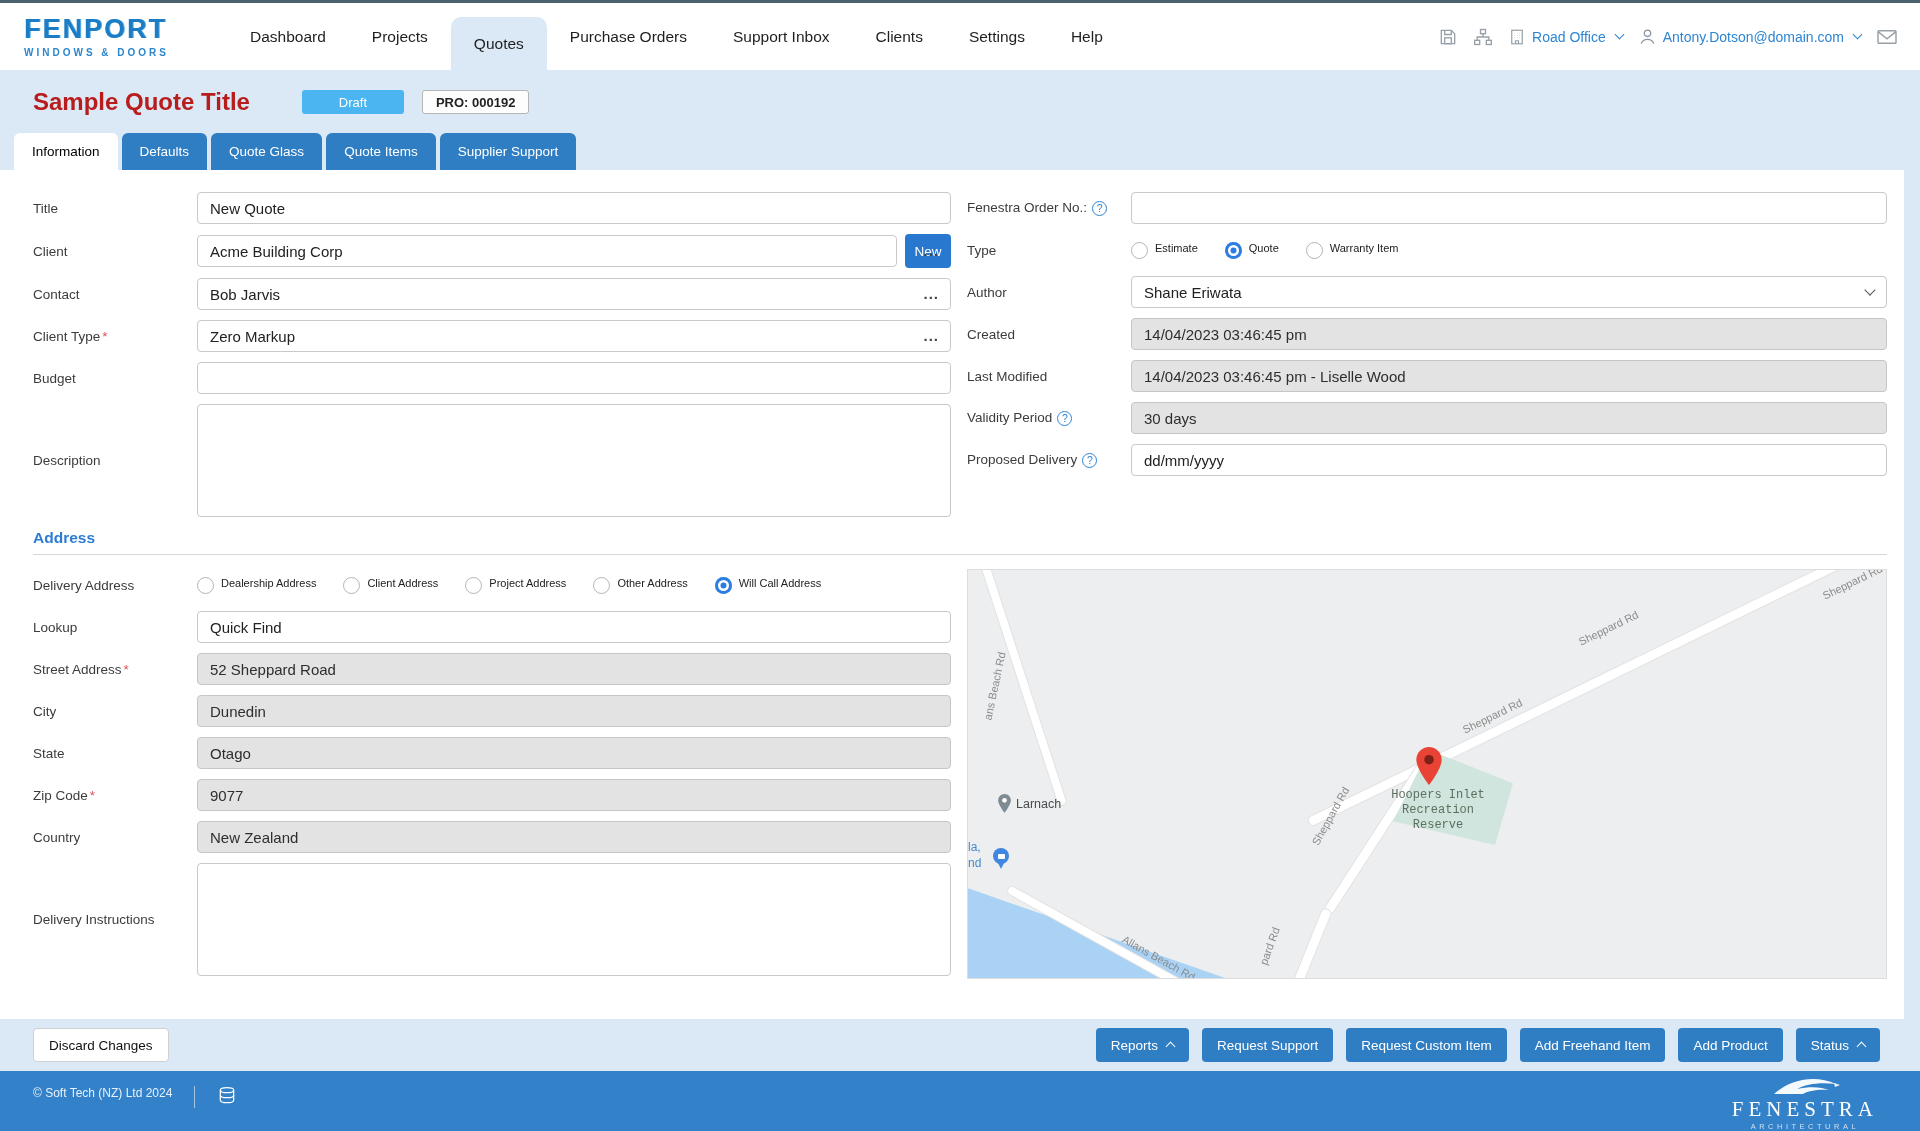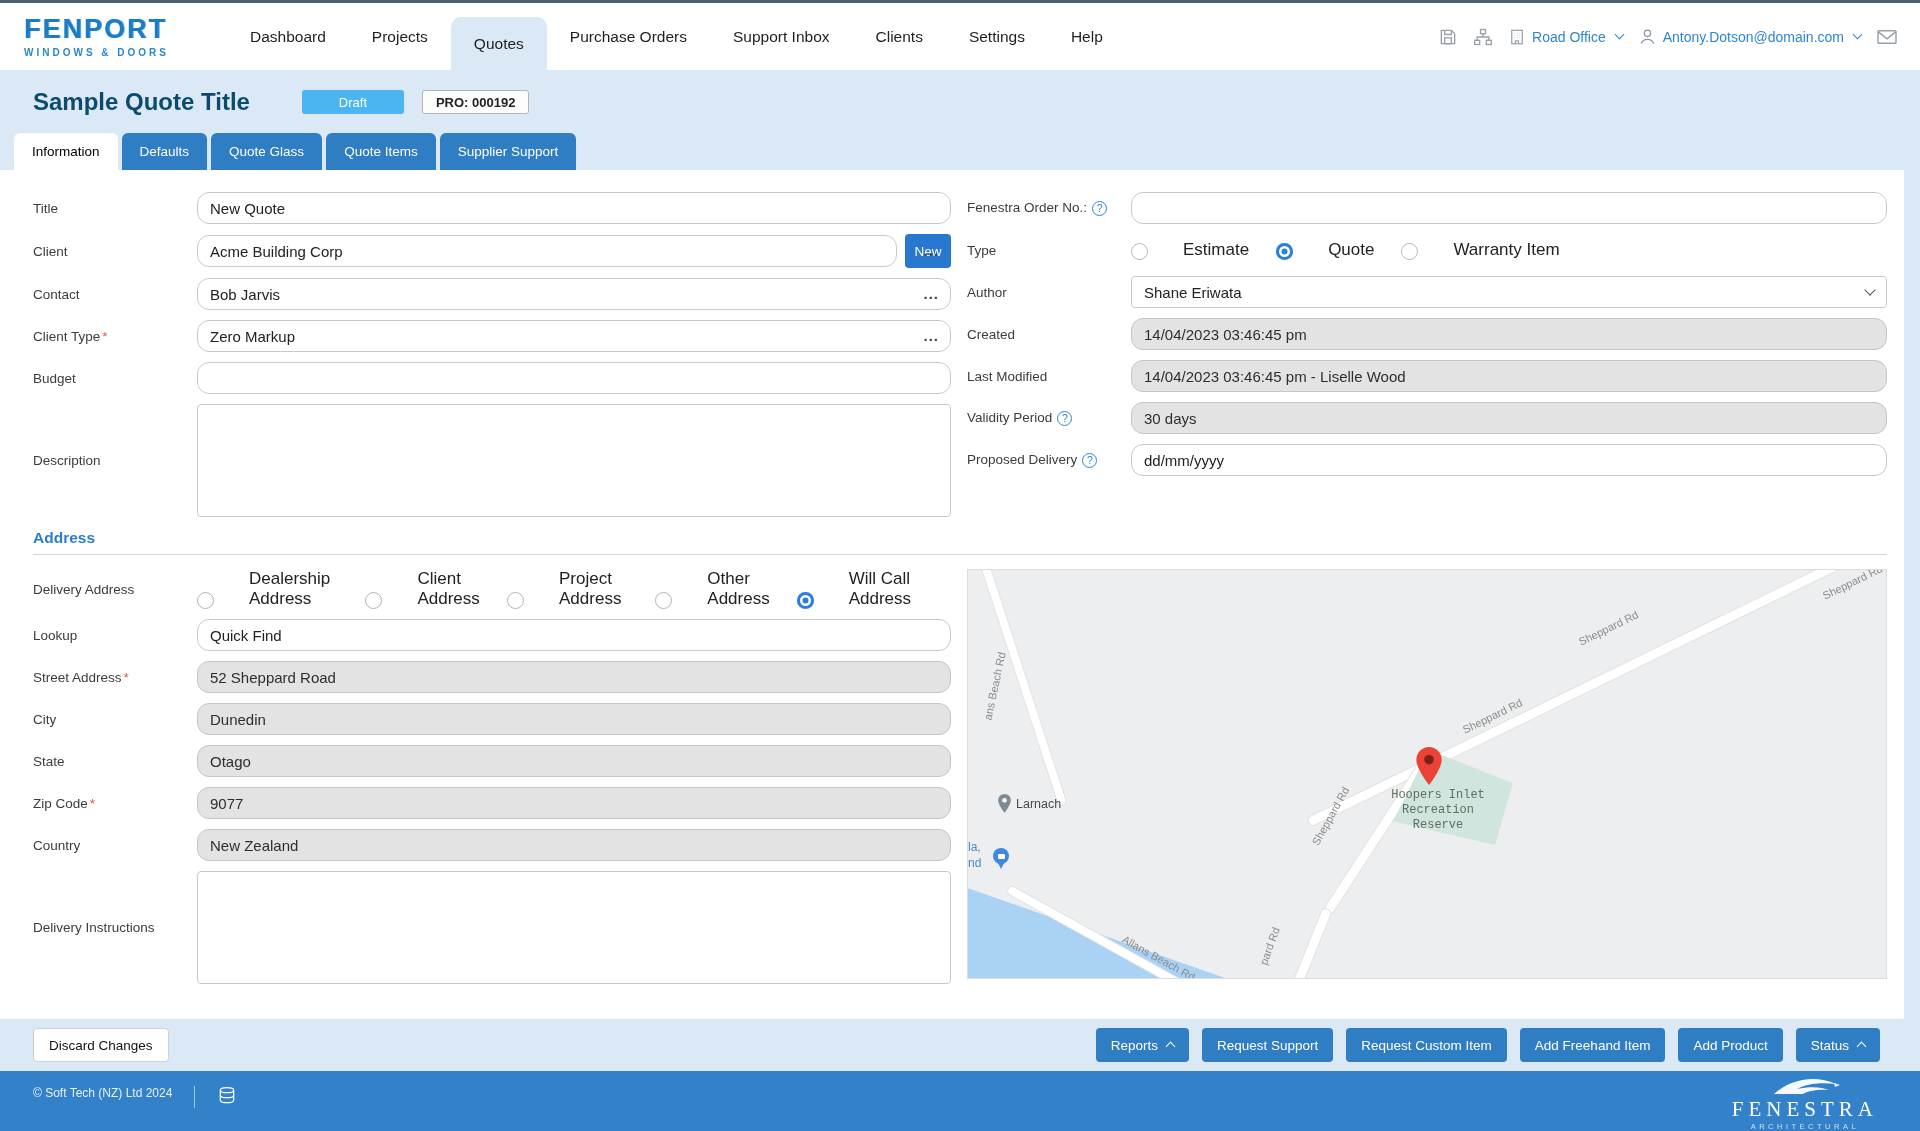--- a/index.html
+++ b/index.html
@@ -19,54 +19,54 @@
   nav.mainnav { display:flex; align-items:stretch; margin-left:48px; }
   .nav-item { display:flex; align-items:center; padding:0 23px; font-size:15.5px; color:#1f1f1f; cursor:pointer; }
   .nav-item.active { background:#dbe8f5; border-radius:10px 10px 0 0; margin-top:14px; }
   .appbar-right { margin-left:auto; display:flex; align-items:center; gap:15px; }
   .hdr-ic { display:flex; align-items:center; cursor:pointer; }
   .hdr-link { display:flex; align-items:center; gap:6px; color:#2d85d3; font-size:14px; cursor:pointer; white-space:nowrap; }
   .chev-down { display:inline-block; width:7px; height:7px; border-right:1.6px solid currentColor; border-bottom:1.6px solid currentColor; transform:rotate(45deg); margin-top:-4px; margin-left:4px; }
   
   .subheader { height:100px; background:#dbe8f5; position:relative; padding:16px 16px 0 33px; }
   .title-row { display:flex; align-items:center; height:32px; }
-  .page-title { font-size:24px; font-weight:bold; color:#0c4a6e; margin:0; }
+  .page-title { font-size:24px; font-weight:bold; color:#b91c1c; margin:0; }
   .badge-draft { margin-left:52px; width:102px; height:24px; background:#4ab5f0; color:#fff; font-size:13px;
     display:flex; align-items:center; justify-content:center; border-radius:3px; }
   .chip-pro { margin-left:18px; height:24px; padding:0 13px; background:#fdfdfd; border:1px solid #b5b5b5; border-radius:3px;
     font-size:13px; color:#222; display:flex; align-items:center; font-weight:bold; }
   .tabs { position:absolute; left:14px; bottom:0; display:flex; gap:4px; }
   .tab { height:37px; padding:0 18px; display:flex; align-items:center; font-size:13.5px;
     border-radius:6px 6px 0 0; background:#2f7dc3; color:#fff; cursor:pointer; }
   .tab.active { background:#fff; color:#000000;text-align:center; }
   
   .content { background:#fff; margin-right:16px; height:849px; padding:22px 17px 0 33px; }
   .form-grid { display:flex; }
   .colL { width:918px; flex:none; }
   .colR { width:920px; flex:none; margin-left:16px; }
   .row { display:flex; align-items:center; margin-bottom:10px; min-height:32px; }
   .lbl { width:164px; flex:none; font-size:13.5px; color:#3c3c3c; }
   .req { color:#e05252; margin-left:2px; }
   .help { width:15px; height:15px; border:1px solid #2d85d3; color:#2d85d3; border-radius:50%; font-size:10.5px;
     display:inline-flex; align-items:center; justify-content:center; margin-left:5px; background:#fff; vertical-align:middle; }
   .field { flex:1; position:relative; display:flex; align-items:center; }
-  .tin { width:100%; height:32px; border:1px solid #c9c9c9; border-radius:12px; padding:0 12px; font-size:15px; color:#222;
+  .tin { width:100%; height:32px; border:1px solid #c9c9c9; border-radius:4px; padding:0 12px; font-size:15px; color:#222;
     background:#fff; font-family:inherit; }
   .tin.has-ell { padding-right:34px; }
   .tin.dis { background:#e3e3e3; border-color:#c6c6c6; color:#2e2e2e; }
   .ell { position:absolute; right:12px; font-weight:bold; color:#444; font-size:15px; letter-spacing:1px; cursor:pointer; line-height:10px; }
   .btn-new { flex:none; margin-left:8px; width:46px; height:34px; background:#2878d0; color:#fff; border:none;
     border-radius:4px; font-size:13.5px; cursor:pointer; font-family:inherit; }
   textarea.ta { width:100%; height:113px; border:1px solid #c9c9c9; border-radius:4px; resize:none; font-family:inherit; font-size:15px; padding:8px 12px; }
   .selectbox { width:100%; height:32px; border:1px solid #c9c9c9; border-radius:4px; background:#fff; display:flex;
     align-items:center; justify-content:space-between; padding:0 12px; font-size:15px; cursor:pointer; }
   .sel-chev { width:8px; height:8px; border-right:1.8px solid #555; border-bottom:1.8px solid #555; transform:rotate(45deg); margin-top:-4px; }
   
   .radios { display:flex; align-items:center; }
-  .radio { display:flex; align-items:flex-end; margin-right:27px; font-size:17px; color:#222; cursor:pointer;gap:28px; }
+  .radio { display:flex; align-items:flex-start; margin-right:27px; font-size:11px; color:#222; cursor:pointer; }
   .rdot { width:17px; height:17px; border-radius:50%; border:1px solid #b4b4b4; background:#fff; margin-right:7px; flex:none; }
   .rdot.on { border:none; background:#2a7de1; box-shadow:inset 0 0 0 3px #2a7de1, inset 0 0 0 5.5px #fff; }
   
   .addr-h { font-size:15.5px; font-weight:bold; color:#2c7cd4; margin:12px 0 0; }
   .addr-hr { border:none; border-top:1px solid #d7d7d7; margin:7px 0 14px; }
   .addr-flex { display:flex; }
   
   .map { position:relative; width:920px; height:410px; background:#edeeef; overflow:hidden; border:1px solid #ddd; cursor:grab; }
   .water { position:absolute; inset:0; background:#a9d2f4; clip-path:polygon(0 78%, 28% 100%, 0 100%); }
   .road { position:absolute; background:#fff; box-shadow:0 0 0 1px #e2e2e2; border-radius:4px; }

